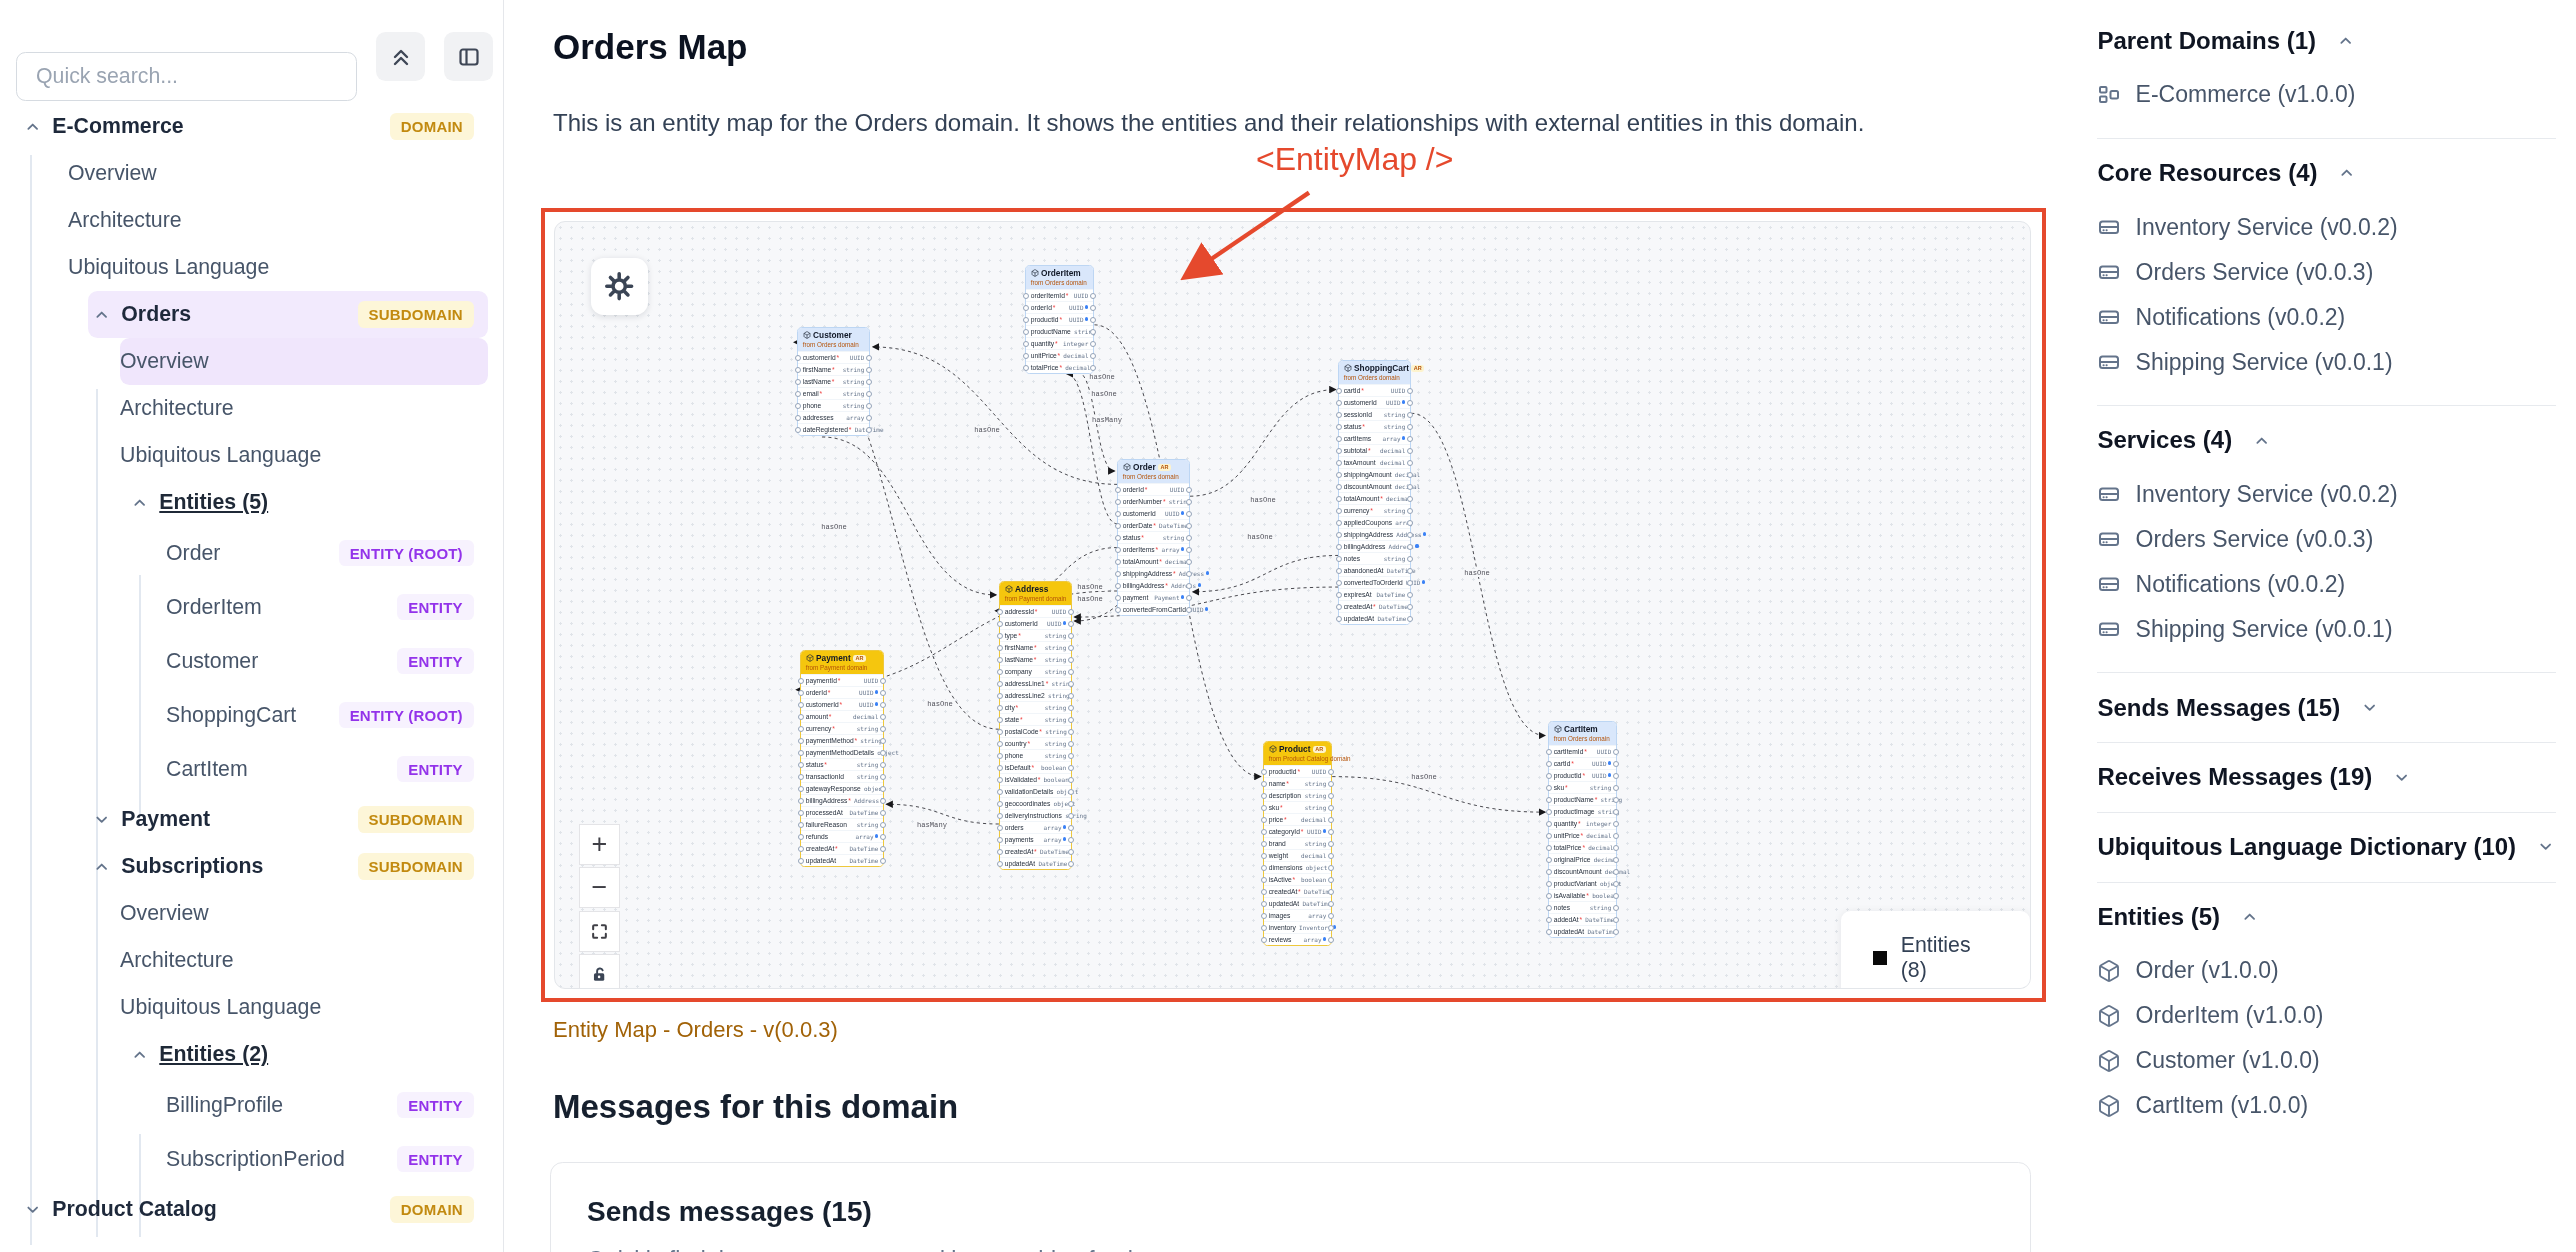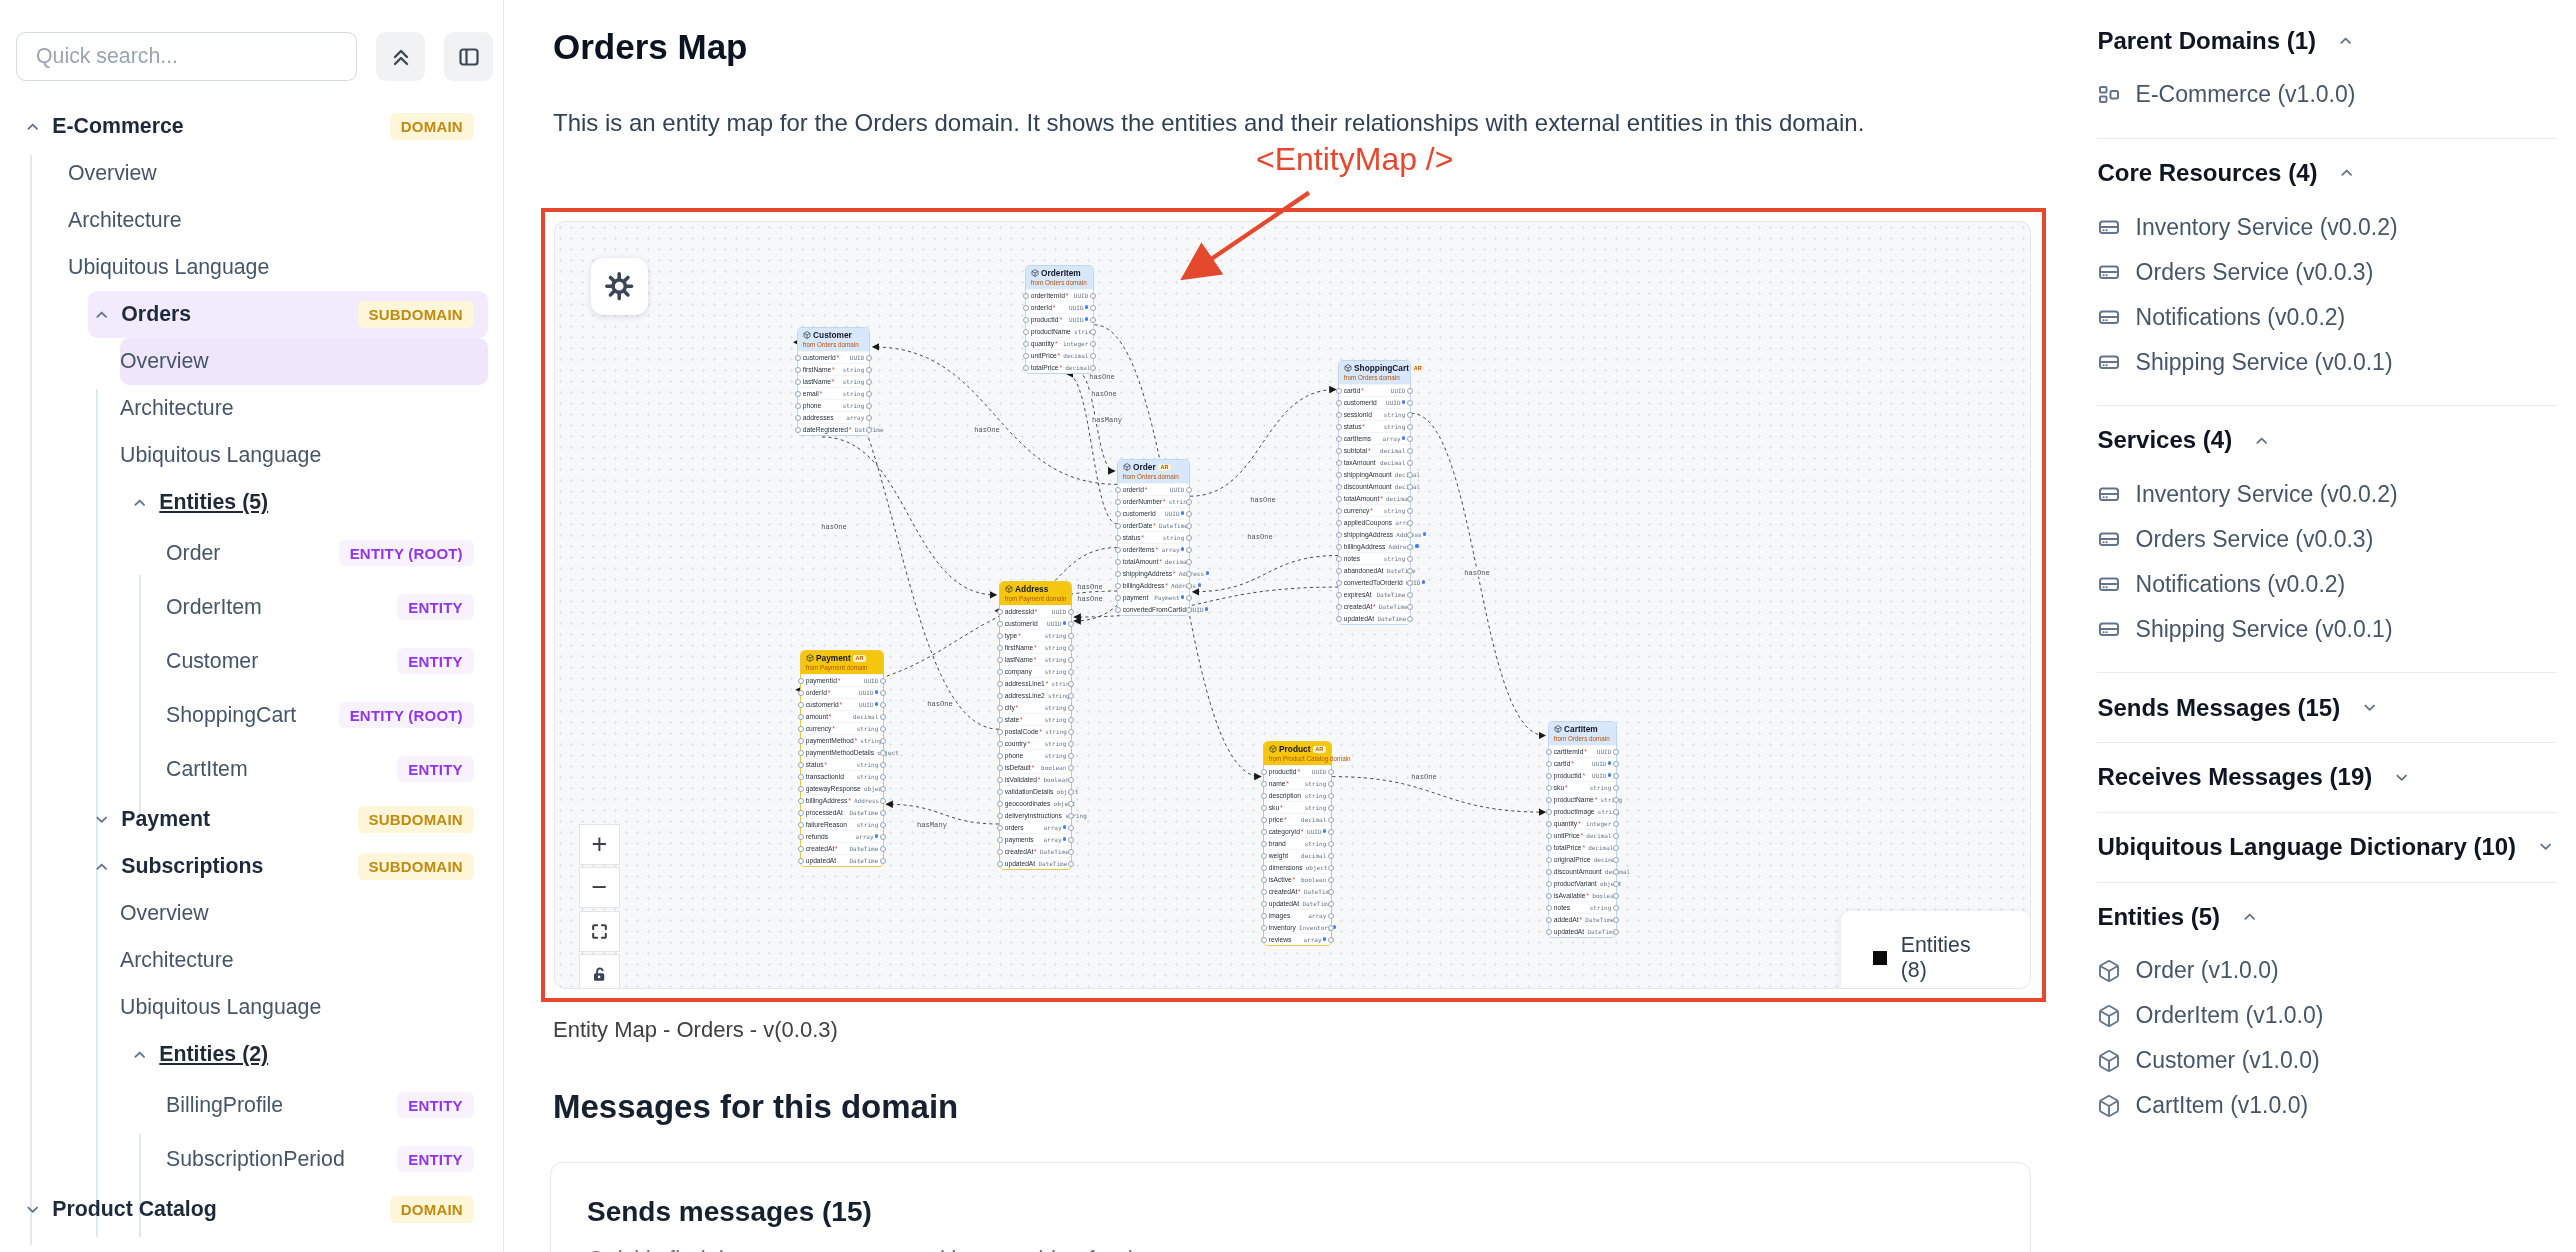--- a/index.html
+++ b/index.html
@@ -5,21 +5,21 @@
   * { margin:0; padding:0; box-sizing:border-box; }
   html,body { width:2576px; height:1252px; overflow:hidden; background:#ffffff;
     font-family:"Liberation Sans", sans-serif; color:#334155; }
   svg { display:block; }
 
   
   .lsb { position:absolute; left:0; top:0; width:504px; height:1252px; background:#fff; }
   .lsb-border { position:absolute; left:503px; top:0; width:0.8px; height:1252px; background:#e5e7eb; }
   .search-row { position:absolute; left:16px; top:32px; display:flex; gap:19px; }
   .search-input { width:341px; height:49px; border:1.6px solid #d6dbe1; border-radius:9.5px;
-    padding:0 19px; font-size:21.3px; color:#334155; outline:none; font-family:inherit; }
+    padding:0 19px; font-size:21.3px; color:#334155; outline:none; font-family:inherit;margin-top:20px; }
   .search-input::placeholder { color:#9aa4b2; }
   .icon-btn { width:49px; height:49px; background:#f1f2f4; border:none; border-radius:9.5px;
     display:flex; align-items:center; justify-content:center; cursor:pointer; }
   .tree { position:absolute; left:0; top:103px; right:0; }
   .trow { height:47px; display:flex; align-items:center; margin-right:16px; cursor:pointer;
     font-size:21.3px; color:#475569; border-radius:9.5px; padding-right:14.2px; }
   .trow.h68 { height:54px; }
   .trow .chev { width:27px; display:flex; justify-content:center; flex:none; margin-right:6.3px; }
   .trow .lbl { white-space:nowrap; }
   .trow.bold .lbl { font-weight:700; color:#1e293b; }
@@ -78,21 +78,21 @@
   .frow:last-child { border-radius:0 0 4px 4px; }
   .frow::before, .frow::after { content:""; position:absolute; top:50%; width:4px; height:4px;
     margin-top:-2.4px; border:0.8px solid #94a3b8; background:#fff; border-radius:50%; }
   .frow::before { left:-3.2px; } .frow::after { right:-3.2px; }
   .fname { color:#1f2937; white-space:nowrap; }
   .req { color:#ef4444; margin-left:0.8px; }
   .ftype { margin-left:auto; font-family:"DejaVu Sans Mono", monospace; font-size:6px;
     color:#64748b; white-space:nowrap; padding-left:3.2px; }
   .fk { width:3.2px; height:3.2px; border-radius:50%; background:#3b82f6; margin-left:1.6px; flex:none; }
 
-  .map-caption { position:absolute; left:553px; top:1017px; font-size:22px; color:#404040; }
+  .map-caption { position:absolute; left:553px; top:1017px; font-size:22px; color:#a16207; }
   .msg-heading { position:absolute; left:553px; top:1088px; font-size:33px; font-weight:800; color:#16202e; }
   .sends-card { position:absolute; left:550px; top:1162px; width:1481px; height:174px;
     border:0.8px solid #e5e7eb; border-radius:12.6px; background:#fff; padding:33px 36px; }
   .sends-title { font-size:28px; font-weight:800; color:#16202e; }
   .sends-desc { margin-top:19px; font-size:23px; color:#64748b; }
 
   
   .rpanel { position:absolute; left:2080px; top:0; width:496px; height:1252px; padding:27px 20.5px 0 17.4px; }
   .rp-title-row { display:flex; align-items:center; gap:20.5px; margin-bottom:17.4px; cursor:pointer; }
   .rp-title { font-size:24px; font-weight:700; color:#0f1522; }

